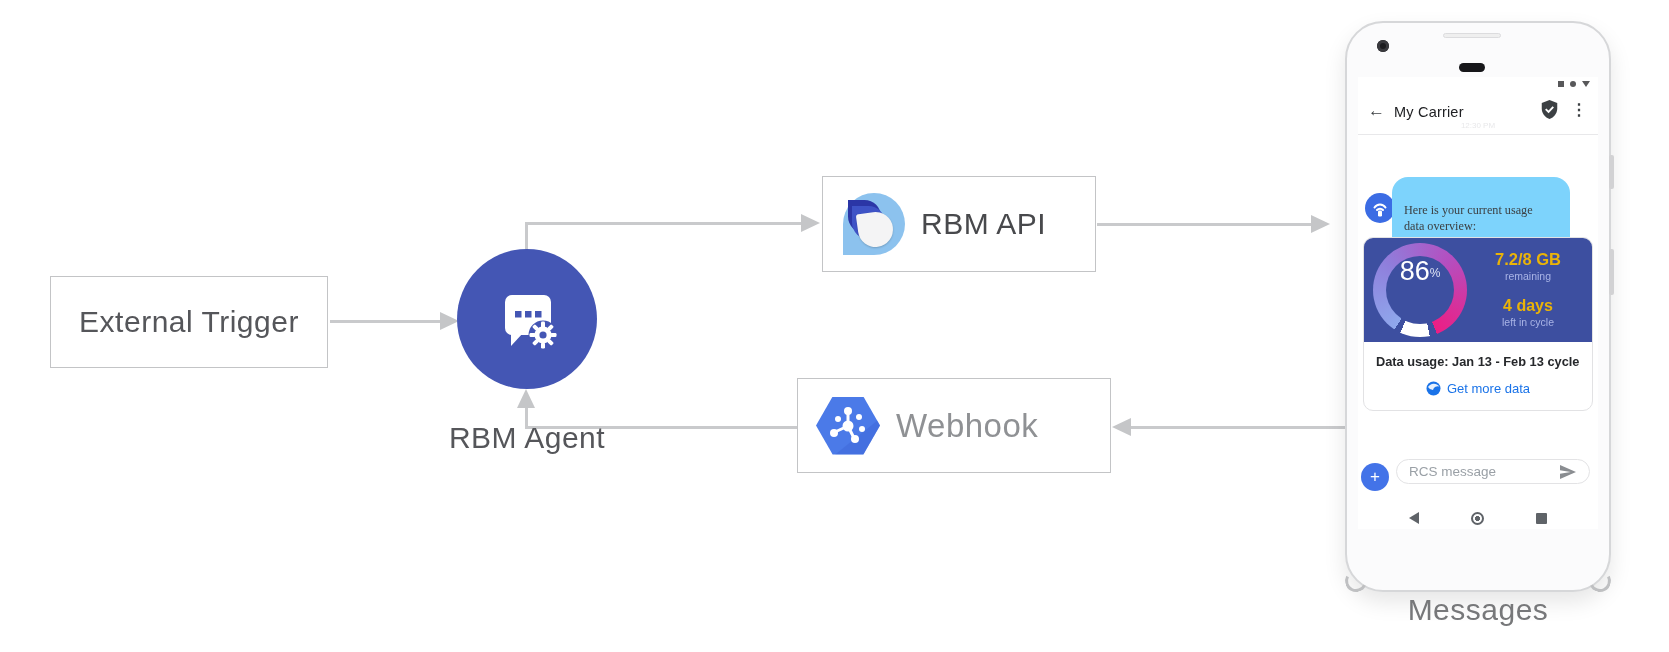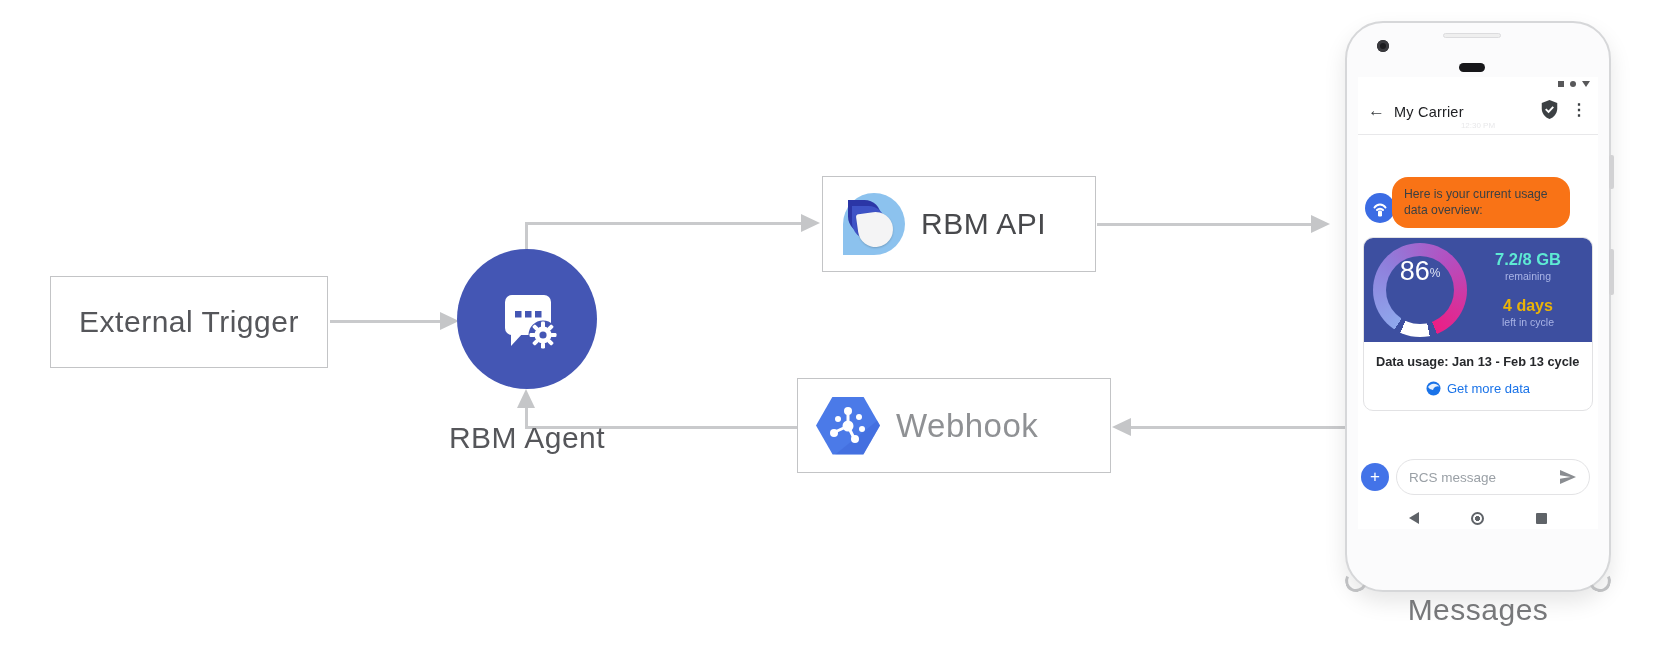--- a/index.html
+++ b/index.html
@@ -80,47 +80,47 @@
   .hdr { position:absolute; top:16px; left:0; right:0; height:40px; }
   .hdr-back { position:absolute; left:10px; top:8px; font-size:17px; color:#3c4043; }
   .hdr-title { position:absolute; left:36px; top:11px; font-size:14.5px; font-weight:500; color:#202124; letter-spacing:.2px; }
   .hdr-shield { position:absolute; right:40px; top:7px; }
   .hdr-dots { position:absolute; right:11px; top:7px; font-size:16px; font-weight:700; color:#3c4043; letter-spacing:0; }
   .time-faint { position:absolute; top:44px; left:0; right:0; text-align:center; font-size:8px; color:#e8e8ea; }
   .hdr-divider { position:absolute; top:57px; left:0; right:0; height:1px; background:#e8e8ea; }
 
   .avatar { position:absolute; left:7px; top:116px; width:30px; height:30px; border-radius:50%;
     background:#3b6ce4; display:flex; align-items:center; justify-content:center; }
-  .bubble { position:absolute; left:34px; top:100px; width:178px; background:#f97316;
-    border-radius:16px; padding:9px 12px; font-size:12.2px; color:#3c4043; line-height:1.35; }
+  .bubble { position:absolute; left:34px; top:100px; width:178px; background:#7dd3fc;
+    border-radius:16px; padding:25px 12px; font-size:12.2px; color:#3c4043; line-height:1.35;font-family:Liberation Serif, serif; }
 
   .card { position:absolute; left:5px; top:160px; width:230px; border-radius:10px;
     border:1px solid #e2e2e4; background:#fff; overflow:hidden; }
   .card-top { position:relative; height:104px; background:#3d4fa0; }
   .ring { position:absolute; left:9px; top:5px; width:94px; height:94px; border-radius:50%;
     background:conic-gradient(from 213deg,
       #8fa8ec 0deg, #8f7fdc 95deg, #b44fc0 190deg, #ec1e84 306deg,
       transparent 306deg 315deg, #ffffff 315deg 352deg, transparent 352deg 360deg); }
   .ring-hole { position:absolute; inset:13px; border-radius:50%; background:#3d4fa0;
     display:flex; justify-content:center; color:#fff; }
   .pct { font-size:27px; font-weight:400; }
   .pct-unit { font-size:12px; color:#dde2f4; margin-top:10px; }
   .card-top-right { position:absolute; right:8px; top:12px; width:112px; text-align:center; }
-  .amt { font-size:16.5px; font-weight:700; color:#5eead4; }
+  .amt { font-size:16.5px; font-weight:700; color:#eab308; }
   .amt-sub { font-size:10.5px; color:#a9b4e6; margin-top:1px; }
   .days { font-size:16px; font-weight:700; color:#eab308; margin-top:15px; }
   .card-bottom { padding:12px 12px 14px 12px; }
   .cb-title { font-size:12.8px; font-weight:700; color:#26282b; }
   .cb-body { font-size:12.2px; color:#5f6368; line-height:1.42; margin-top:6px; }
   .cta-row { margin-top:12px; display:flex; align-items:center; justify-content:center; gap:6px; cursor:pointer; }
   .cta-label { font-size:13px; font-weight:500; color:#1a73e8; }
 
   .plus-btn { position:absolute; left:3px; top:386px; width:28px; height:28px; border-radius:50%;
     background:#4373e8; color:#fff; font-size:17px; display:flex; align-items:center; justify-content:center; }
-  .pill { position:absolute; left:38px; top:382px; width:194px; height:36px; border-radius:18px;
+  .pill { position:absolute; left:38px; top:382px; width:194px; height:25px; border-radius:18px;
     border:1px solid #e3e3e5; background:#fff; display:flex; align-items:center; padding:0 12px; gap:20px; }
   .pill input { flex:1; border:0; outline:0; font-size:13.5px; color:#3c4043; background:transparent;
     font-family:"Liberation Sans", sans-serif; min-width:0; }
   .pill input::placeholder { color:#9aa0a6; }
 
   .nav { position:absolute; left:0; right:0; top:430px; height:22px; display:flex;
     align-items:center; justify-content:center; gap:52px; }
   .nav-back { width:0; height:0; border-top:6px solid transparent; border-bottom:6px solid transparent; border-right:10px solid #5f6368; }
   .nav-home { width:13px; height:13px; border-radius:50%; border:2px solid #5f6368;
     background:radial-gradient(circle, #5f6368 38%, #fdfdfd 42%); }

